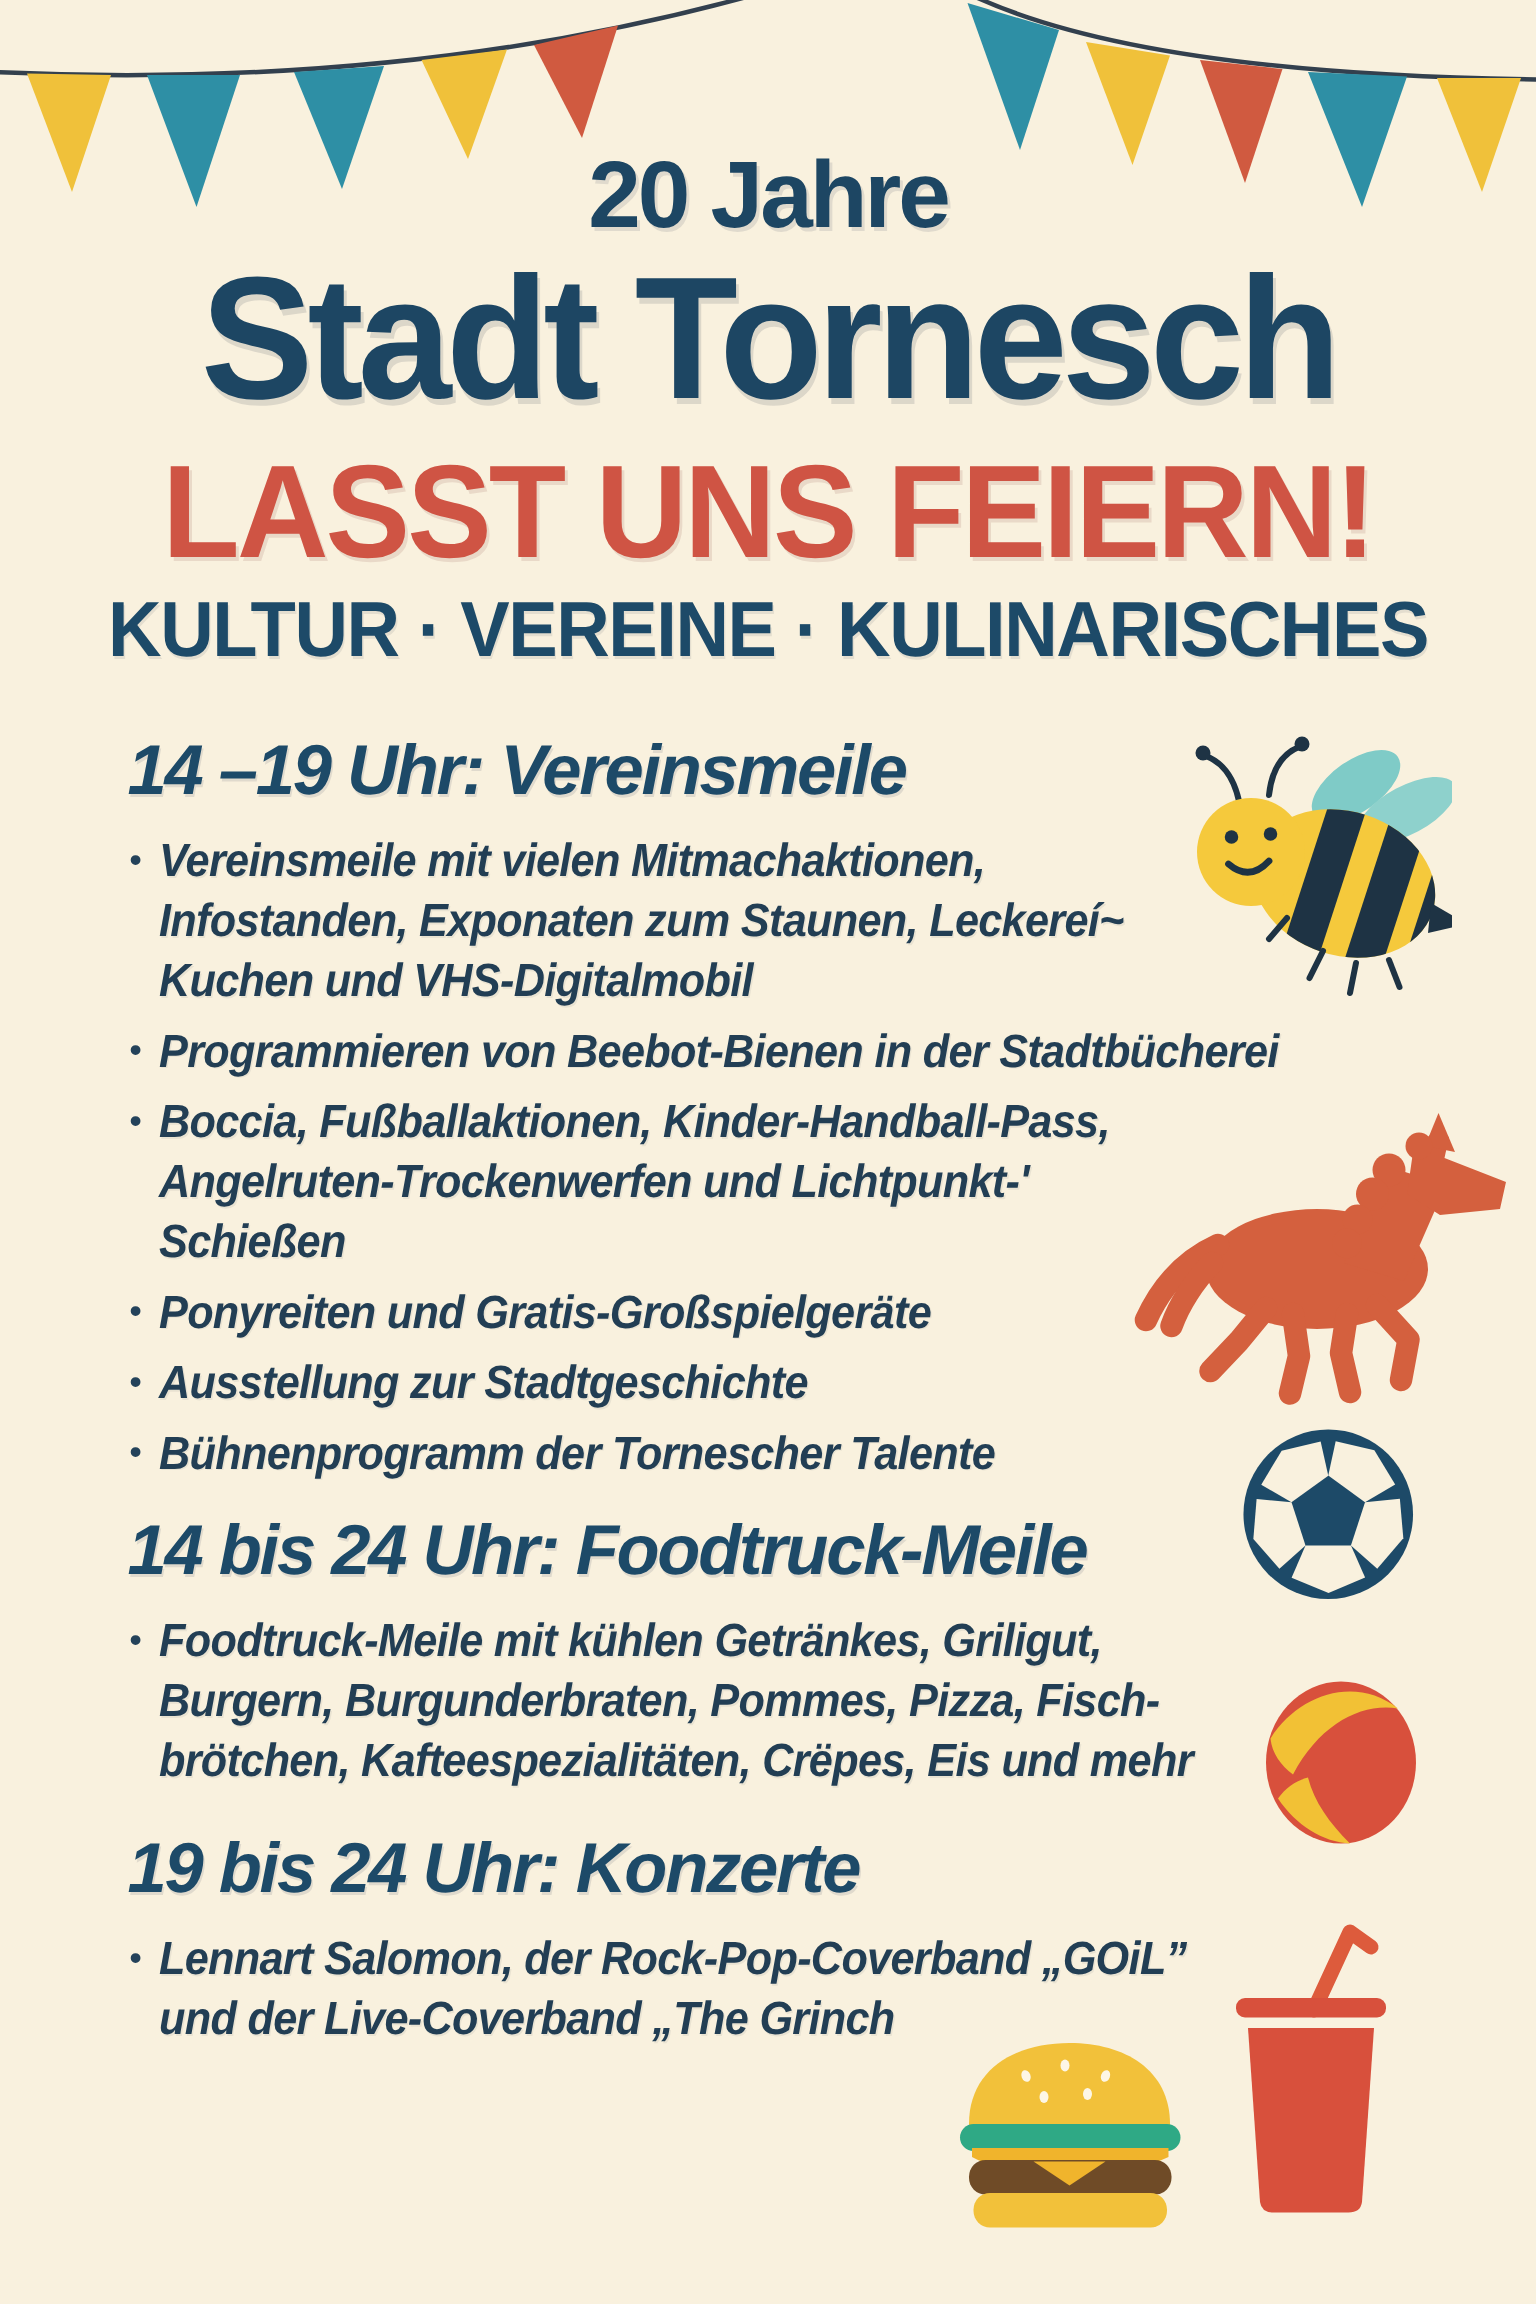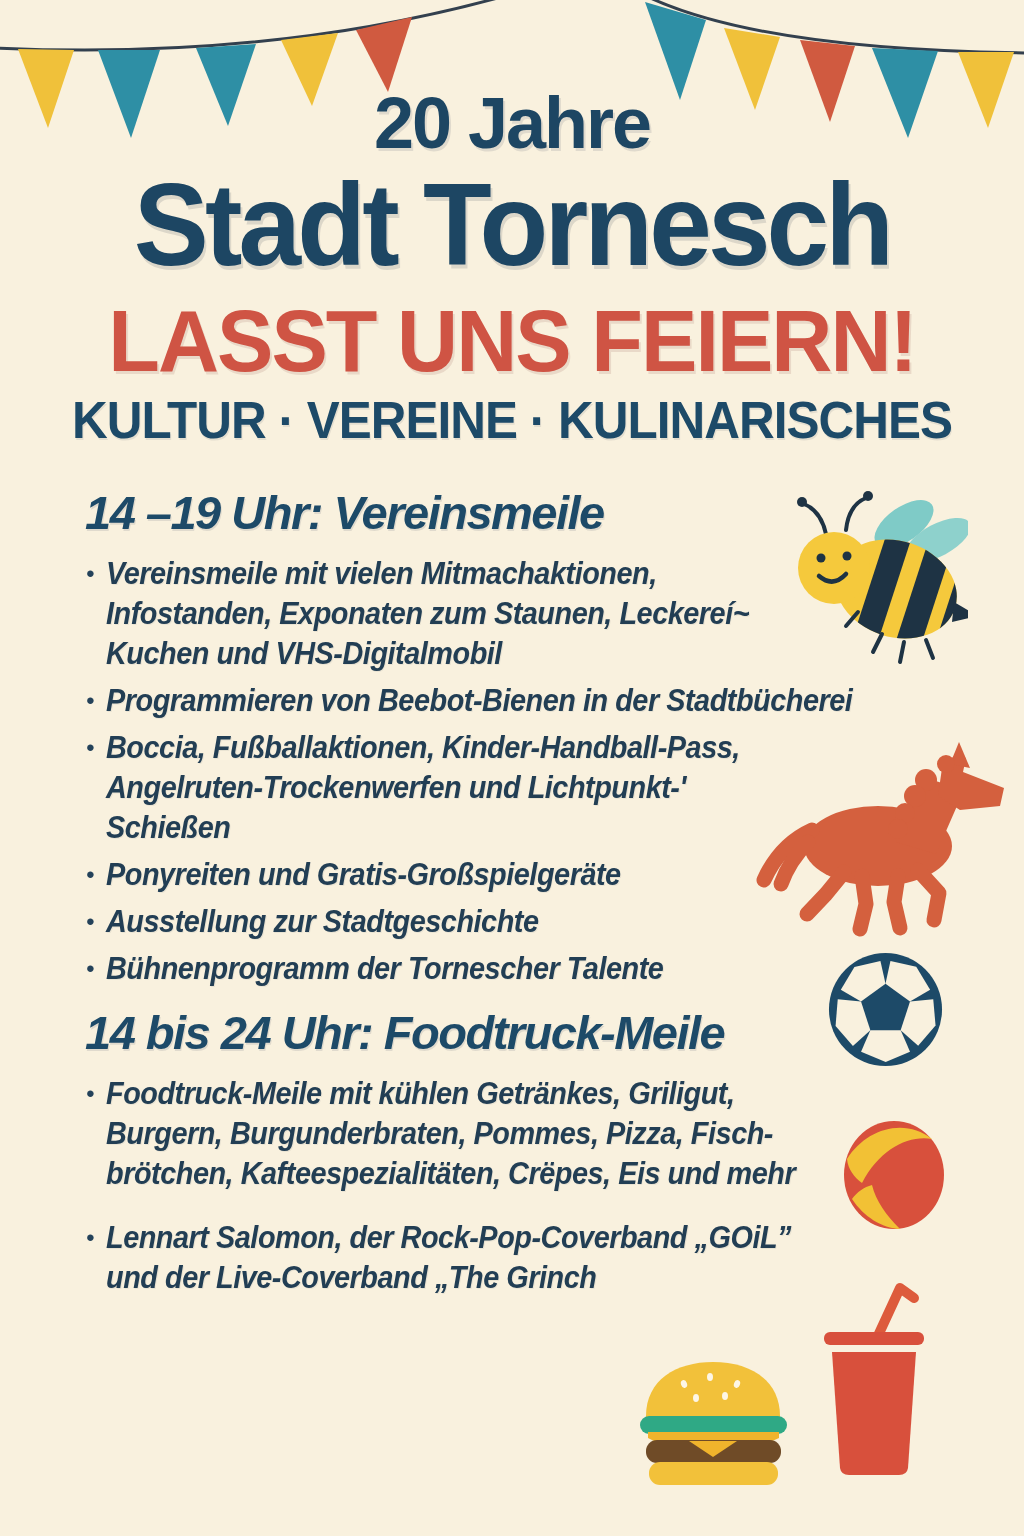--- a/index.html
+++ b/index.html
@@ -3,21 +3,21 @@
 <meta charset="utf-8">
 <style>
   html,body{margin:0;padding:0;background:#e8e2d2;}
   .poster{
     position:relative;width:1024px;height:1536px;overflow:hidden;
     background:#f9f1de;
     font-family:"Liberation Sans", sans-serif;
   }
   
   .t{position:absolute;left:0;right:0;text-align:center;font-weight:bold;margin:0;}
-  .t1{top:82px;font-size:72px;letter-spacing:-2px;color:#1d4663;text-shadow:2px 3px 0 rgba(50,60,80,.12);}
+  .t1{top:94px;font-size:63px;letter-spacing:-2px;color:#1d4663;text-shadow:2px 3px 0 rgba(50,60,80,.12);}
   .t2{top:158px;font-size:116px;letter-spacing:-4px;color:#1d4663;text-shadow:2px 4px 0 rgba(50,60,80,.14);transform:scaleX(.97);}
   .t3{top:290px;font-size:88px;letter-spacing:-2px;color:#cf5444;text-shadow:2px 3px 0 rgba(120,50,40,.12);transform:scaleX(.96);}
   .t4{top:390px;font-size:52px;letter-spacing:-1px;color:#1d4a68;transform:scaleX(.95);text-shadow:1px 2px 0 rgba(50,60,80,.10);}
   
   .sec{position:absolute;left:85px;width:910px;font-style:italic;}
   .sec-h{margin:0 0 14px 0;font-size:47px;line-height:54px;font-weight:bold;letter-spacing:-1.5px;
          color:#1d4a68;text-shadow:1px 2px 0 rgba(50,60,80,.12);}
   .sec ul{list-style:none;margin:0;padding:0;}
   .sec li{position:relative;padding-left:21px;margin:0 0 7px 0;}
   .dot{position:absolute;left:1px;top:0;font-size:24px;line-height:40px;color:#24425a;}
@@ -107,20 +107,21 @@
         <span class="lines">
           <span class="ln">Foodtruck-Meile mit kühlen Getränkes, Griligut,</span>
           <span class="ln">Burgern, Burgunderbraten, Pommes, Pizza, Fisch-</span>
           <span class="ln">brötchen, Kafteespezialitäten, Crëpes, Eis und mehr</span>
         </span>
       </li>
     </ul>
   </div>
 
   <div class="sec" style="top:1218px">
+    <h2 class="sec-h">19 bis 24 Uhr: Konzerte</h2>
     <ul>
       <li>
         <span class="dot">•</span>
         <span class="lines">
           <span class="ln">Lennart Salomon, der Rock-Pop-Coverband „GOiL”</span>
           <span class="ln">und der Live-Coverband „The Grinch</span>
         </span>
       </li>
     </ul>
   </div>

